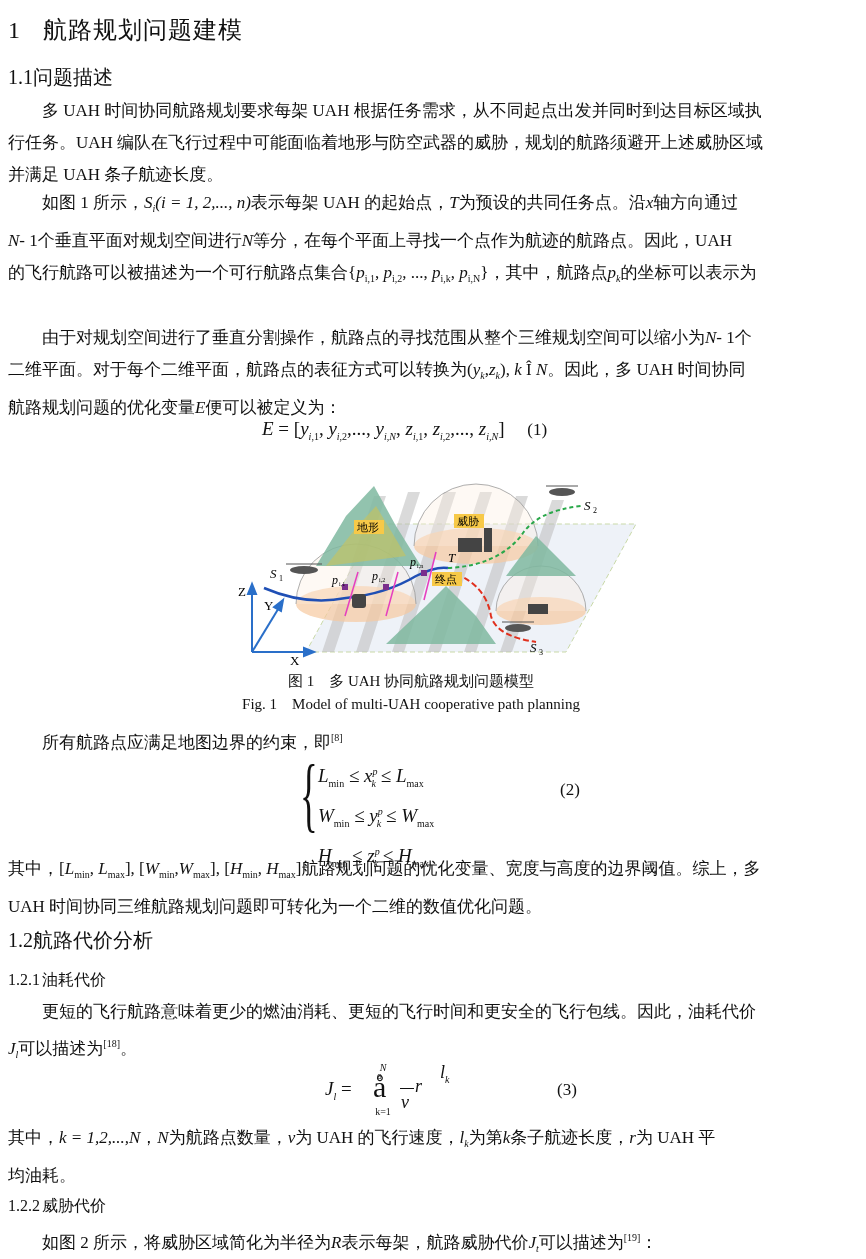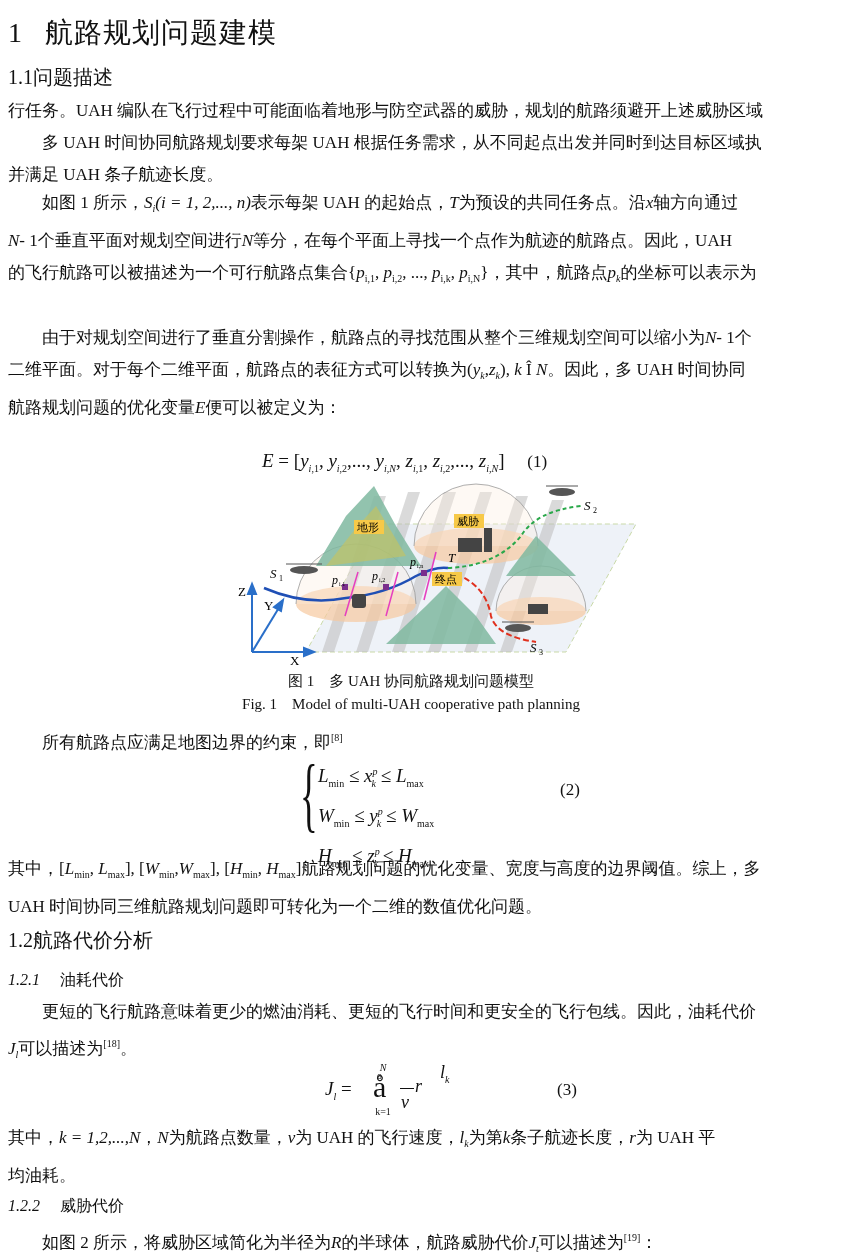--- a/index.html
+++ b/index.html
@@ -1,24 +1,24 @@
 <!DOCTYPE html>
 <html><head>
 <meta charset="utf-8">
 <style>
   html,body{margin:0;padding:0;background:#fff;}
   body{width:866px;height:1259px;position:relative;overflow:hidden;
        font-family:"Liberation Serif","DejaVu Serif",serif;color:#111;font-size:17px;}
   .abs{position:absolute;}
-  .h1{left:8px;top:14px;font-size:28px;letter-spacing:1px;}
+  .h1{left:8px;top:14px;font-size:24px;letter-spacing:1px;}
   .h1 .num{margin-right:22px;}
   .h2{font-size:20px;}
   .h2 .num{}
   .h3{font-size:16px;}
-  .h3 .num{margin-right:20px;font-style:italic;}
+  .h3 .num{margin-right:2px;}
   .p{left:8px;width:850px;line-height:32px;text-align:justify;}
   .ind{text-indent:34px;}
   .line{white-space:nowrap;}
   i{font-style:italic;}
   sub{font-size:10px;}
   sup{font-size:10px;}
   .eq{white-space:nowrap;font-size:19px;}
   .eqnum{font-size:17px;}
   .cap{width:822px;left:0;text-align:center;font-size:15px;}
   .brace{font-size:82px;line-height:82px;font-weight:100;transform:scaleX(0.45);transform-origin:left;}
@@ -30,22 +30,22 @@
 
 <div class="abs h1">
   <span class="num">1</span><span>航路规划问题建模</span>
 </div>
 
 <div class="abs h2" style="left:8px;top:64px;">
   <span class="num">1.1</span><span>问题描述</span>
 </div>
 
 <div class="abs p" style="top:95px;">
+  <div class="line ind">多 UAH 时间协同航路规划要求每架 UAH 根据任务需求，从不同起点出发并同时到达目标区域执</div>
   <div class="line">行任务。UAH 编队在飞行过程中可能面临着地形与防空武器的威胁，规划的航路须避开上述威胁区域</div>
-  <div class="line ind">多 UAH 时间协同航路规划要求每架 UAH 根据任务需求，从不同起点出发并同时到达目标区域执</div>
   <div class="line">并满足 UAH 条子航迹长度。</div>
 </div>
 
 <div class="abs p" style="top:187px;">
   <div class="line ind">
     <span>如图 1 所示，</span><i>S</i><sub><i>i</i></sub><i>(i = 1, 2,..., n)</i><span>表示每架 UAH 的起始点，</span><i>T</i><span>为预设的共同任务点。沿</span><i>x</i><span>轴方向通过</span>
   </div>
   <div class="line">
     <i>N</i><span>- 1个垂直平面对规划空间进行</span><i>N</i><span>等分，在每个平面上寻找一个点作为航迹的航路点。因此，UAH</span>
   </div>
@@ -59,21 +59,21 @@
     <span>由于对规划空间进行了垂直分割操作，航路点的寻找范围从整个三维规划空间可以缩小为</span><i>N</i><span>- 1个</span>
   </div>
   <div class="line">
     <span>二维平面。对于每个二维平面，航路点的表征方式可以转换为</span><span>(<i>y</i><sub><i>k</i></sub>,<i>z</i><sub><i>k</i></sub>), <i>k</i> Î <i>N</i></span><span>。因此，多 UAH 时间协同</span>
   </div>
   <div class="line">
     <span>航路规划问题的优化变量</span><i>E</i><span>便可以被定义为：</span>
   </div>
 </div>
 
-<div class="abs eq" style="left:262px;top:418px;margin-top:32px;">
+<div class="abs eq" style="left:262px;top:418px;">
   <span><i>E</i> = [<i>y</i><sub><i>i</i>,1</sub>, <i>y</i><sub><i>i</i>,2</sub>,..., <i>y</i><sub><i>i</i>,<i>N</i></sub>, <i>z</i><sub><i>i</i>,1</sub>, <i>z</i><sub><i>i</i>,2</sub>,..., <i>z</i><sub><i>i</i>,<i>N</i></sub>]</span>
   <span class="eqnum" style="margin-left:18px;">(1)</span>
 </div>
 
 <div class="abs figbox">
   <svg width="400" height="200" viewBox="0 0 400 200">
 
     <polygon points="70,186 330,186 400,58 140,58" fill="#eef2f8" stroke="#c9d9a8" stroke-dasharray="5,3" stroke-width="1"></polygon>
 
     <g fill="#bdbdbd" opacity="0.55">
@@ -215,14 +215,14 @@
 <div class="abs p" style="top:1122px;">
   <div class="line"><span>其中，</span><i>k = 1,2,...,N</i><span>，</span><i>N</i><span>为航路点数量，</span><i>v</i><span>为 UAH 的飞行速度，</span><i>l</i><sub><i>k</i></sub><span>为第</span><i>k</i><span>条子航迹长度，</span><i>r</i><span>为 UAH 平</span></div>
   <div class="line">均油耗。</div>
 </div>
 
 <div class="abs h3" style="left:8px;top:1196px;">
   <span class="num">1.2.2</span><span>威胁代价</span>
 </div>
 
 <div class="abs p" style="top:1222px;">
-  <div class="line ind"><span>如图 2 所示，将威胁区域简化为半径为</span><i>R</i><span>的半球体，航路威胁代价</span><i>J</i><sub><i>t</i></sub><span>可以描述为</span><sup>[19]</sup><span>：</span></div>
+  <div class="line ind"><span>如图 2 所示，将威胁区域简化为半径为</span><i>R</i><span>表示每架，航路威胁代价</span><i>J</i><sub><i>t</i></sub><span>可以描述为</span><sup>[19]</sup><span>：</span></div>
 </div>
 
 </body></html>

